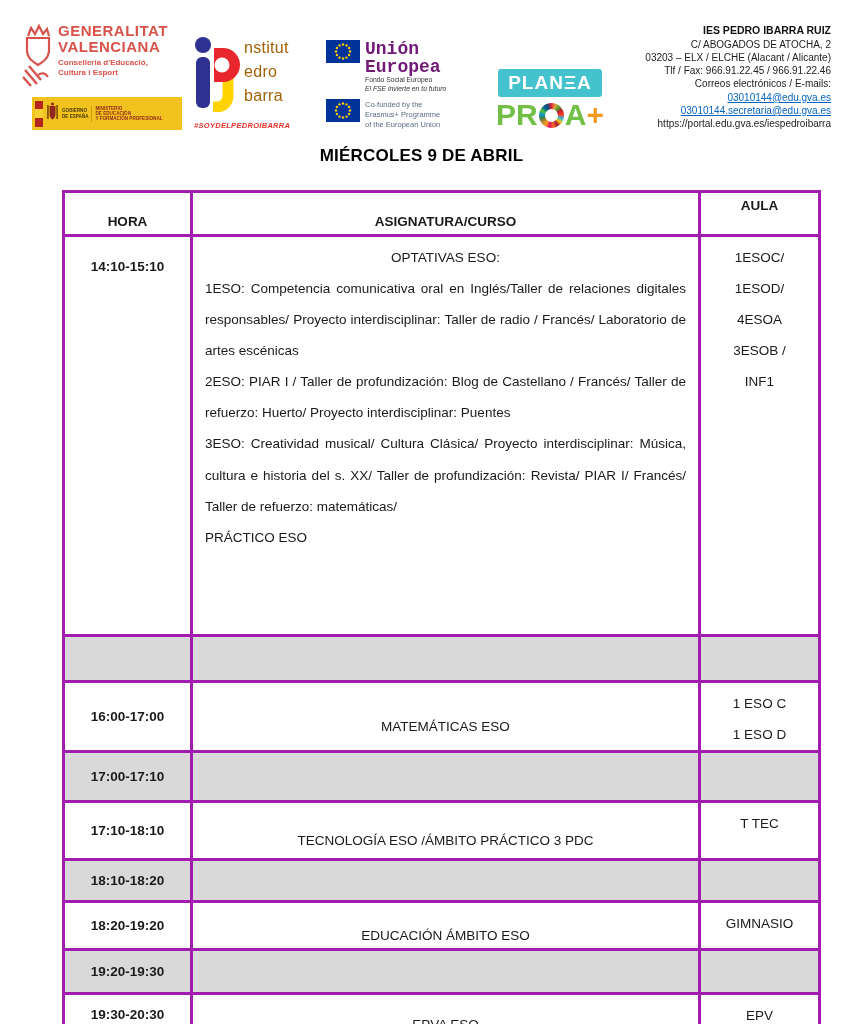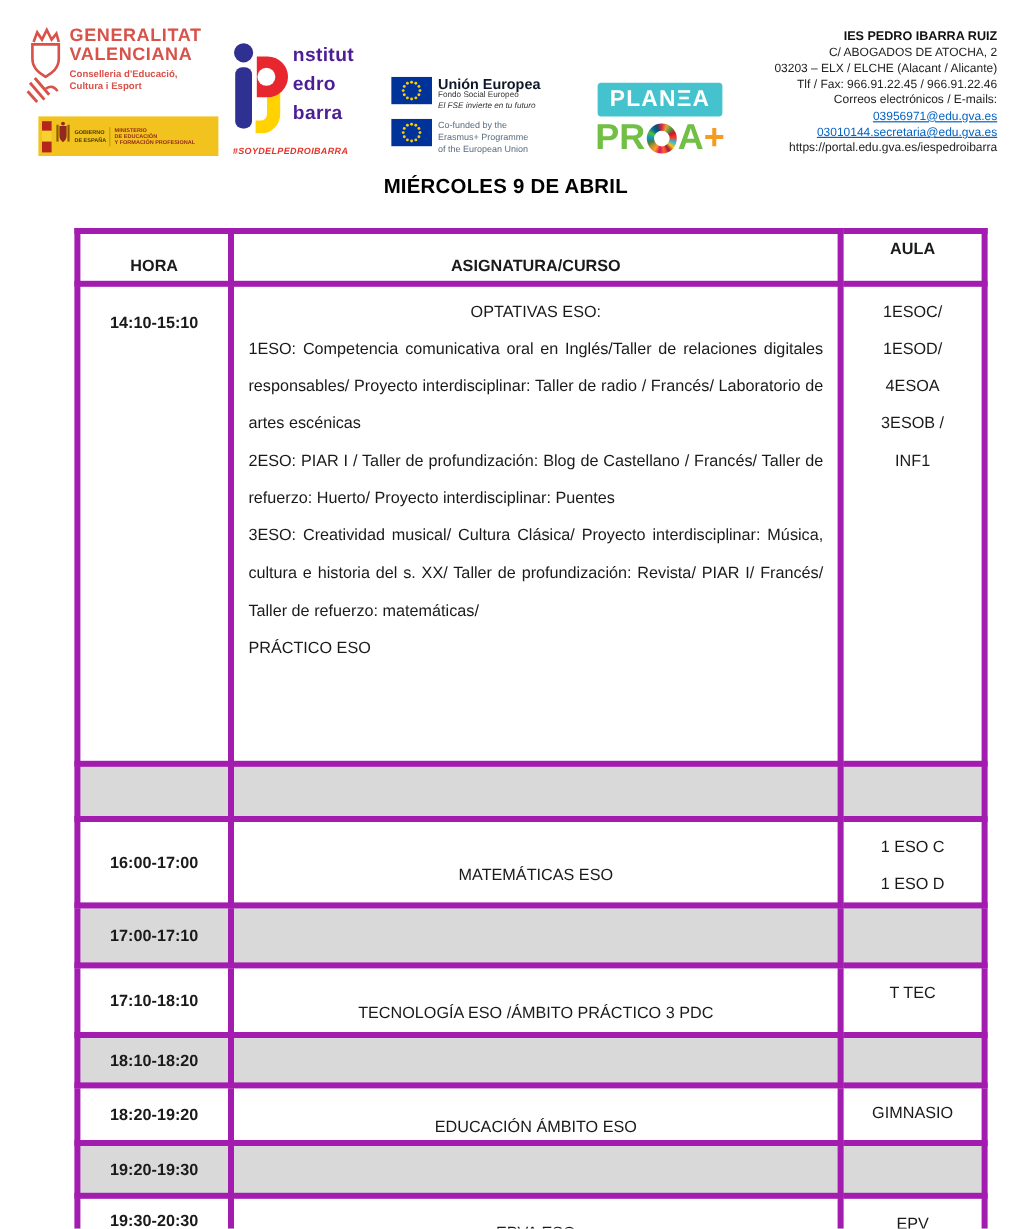--- a/index.html
+++ b/index.html
@@ -13,25 +13,25 @@
   .gv-top { display:flex; gap:4px; align-items:flex-start; }
   .gv-text .gv-name { color:#D8524A; font-weight:bold; font-size:15px; letter-spacing:.5px; line-height:1.05; }
   .gv-text .gv-sub { color:#D8524A; font-size:8px; font-weight:bold; margin-top:3px; line-height:1.25; }
   .gov-banner { margin-top:4px; margin-left:14px; width:150px; height:33px; background:#F2C31E; display:flex; align-items:center; gap:3px; padding:2px 3px; }
   .esp-flag { width:8px; height:26px; display:flex; flex-direction:column; flex:none; }
   .esp-flag i { flex:1; } .esp-flag i:nth-child(1),.esp-flag i:nth-child(3){ background:#b5251c; } .esp-flag i:nth-child(2){ background:#f6d12f; }
   .gov-txt { font-size:4.6px; font-weight:bold; color:#4a3a00; line-height:1.15; text-transform:uppercase; }
   .min-txt { font-size:4.6px; font-weight:bold; color:#93291e; line-height:1.15; text-transform:uppercase; border-left:1px solid #c79e10; padding-left:3px; }
   .ip-block { width:122px; flex:none; padding-top:2px; }
   .ip-top { display:flex; gap:4px; }
-  .ip-words { font-weight:bold; font-size:16px; line-height:1.5; color:#4c1d95; letter-spacing:.3px; }
+  .ip-words { font-weight:normal; font-size:16px; line-height:1.5; color:#a16207; letter-spacing:.3px; }
   .ip-hash { color:#E63329; font-weight:bold; font-style:italic; font-size:7.5px; margin-top:5px; letter-spacing:.3px; }
   .eu-block { width:162px; flex:none; padding-top:6px; display:flex; flex-direction:column; gap:5px; }
   .eu-row { display:flex; gap:5px; align-items:flex-start; }
-  .eu-title { font-weight:bold; font-size:12px; color:#0f172a; line-height:1; }
+  .eu-title { font-weight:bold; font-size:18px; color:#701a75; line-height:1;font-family:Liberation Mono, monospace; }
   .eu-sub { font-size:6.8px; color:#333; line-height:1.3; }
   .eu-sub-it { font-size:6.8px; font-style:italic; color:#333; line-height:1.3; }
   .eu-cof { font-size:7.5px; color:#5b6c80; line-height:1.35; padding-top:1px; }
   .planea-block { width:104px; flex:none; padding-top:8px; }
   .planea-badge { background:#44C3CF; color:#fff; font-weight:bold; font-size:19px; letter-spacing:1px; text-align:center; border-radius:3px; padding:3px 4px;margin-top:32px; }
   .proa-line { display:flex; align-items:center; justify-content:center; margin-top:3px; font-weight:bold; font-size:30px; line-height:1; }
   .proa-green { color:#71BF44; } .proa-plus { color:#F49B20; }
   .sdg-wheel { width:25px; height:25px; border-radius:50%; margin:0 1px; flex:none;
     background:conic-gradient(#e5243b,#dda63a,#4c9f38,#c5192d,#ff3a21,#26bde2,#fcc30b,#a21942,#fd6925,#dd1367,#fd9d24,#bf8b2e,#3f7e44,#0a97d9,#56c02b,#00689d,#19486a,#e5243b);
     display:flex; align-items:center; justify-content:center; }
@@ -39,21 +39,21 @@
   .contact { flex:1; text-align:right; font-size:10px; color:#222; line-height:1.32; padding-top:2px; }
   .contact .c-name { font-weight:bold; font-size:10.5px; color:#111; }
   .contact a { color:#0563C1; text-decoration:underline; display:inline-block; }
 
   
   .doc-title { text-align:center; font-weight:bold; font-size:17px; color:#000; margin-top:16px; letter-spacing:.2px; }
 
   
   table.schedule { border-collapse:collapse; table-layout:fixed; margin:24px 0 0 62px; width:756px; }
   table.schedule col.c-hora { width:128px; } table.schedule col.c-asig { width:508px; } table.schedule col.c-aula { width:120px; }
-  table.schedule th, table.schedule td { border:5px solid #a21caf; font-size:13.5px; }
+  table.schedule th, table.schedule td { border:3px solid #a21caf; font-size:13.5px; }
   th.h-hora, th.h-asig { height:44px; vertical-align:bottom; text-align:center; font-weight:bold; font-size:14px; padding-bottom:5px; }
   th.h-aula { vertical-align:top; text-align:center; font-weight:bold; font-size:14px; padding-top:5px; }
   td.time-cell { text-align:center; font-weight:bold; vertical-align:middle; }
   tr.big-row td.time-cell { vertical-align:top; padding-top:22px; }
   td.body-cell { vertical-align:top; padding:5px 12px 4px 12px; line-height:2.3; }
   td.body-cell .centered { text-align:center; }
   td.body-cell p { text-align:justify; }
   td.aula-cell { vertical-align:top; text-align:center; line-height:2.3; padding-top:5px; }
   tr.gray td { background:#d9d9d9; }
   td.subj-cell { text-align:center; vertical-align:middle; padding-top:19px; }
@@ -197,21 +197,21 @@
         <span class="proa-plus">+</span>
       </div>
     </div>
 
     <div class="contact">
       <div class="c-name">IES PEDRO IBARRA RUIZ</div>
       <div>C/ ABOGADOS DE ATOCHA, 2</div>
       <div>03203 – ELX / ELCHE (Alacant / Alicante)</div>
       <div>Tlf / Fax: 966.91.22.45 / 966.91.22.46</div>
       <div>Correos electrónicos / E-mails:</div>
-      <div><a href="#">03956971@edu.gva.es</a></div>
+      <div><a href="#">03010144@edu.gva.es</a></div>
       <div><a href="#">03010144.secretaria@edu.gva.es</a></div>
       <div>https://portal.edu.gva.es/iespedroibarra</div>
     </div>
   </div>
 
   <div class="doc-title">MIÉRCOLES 9 DE ABRIL</div>
 
   <table class="schedule">
     <colgroup>
         <col class="c-hora">

